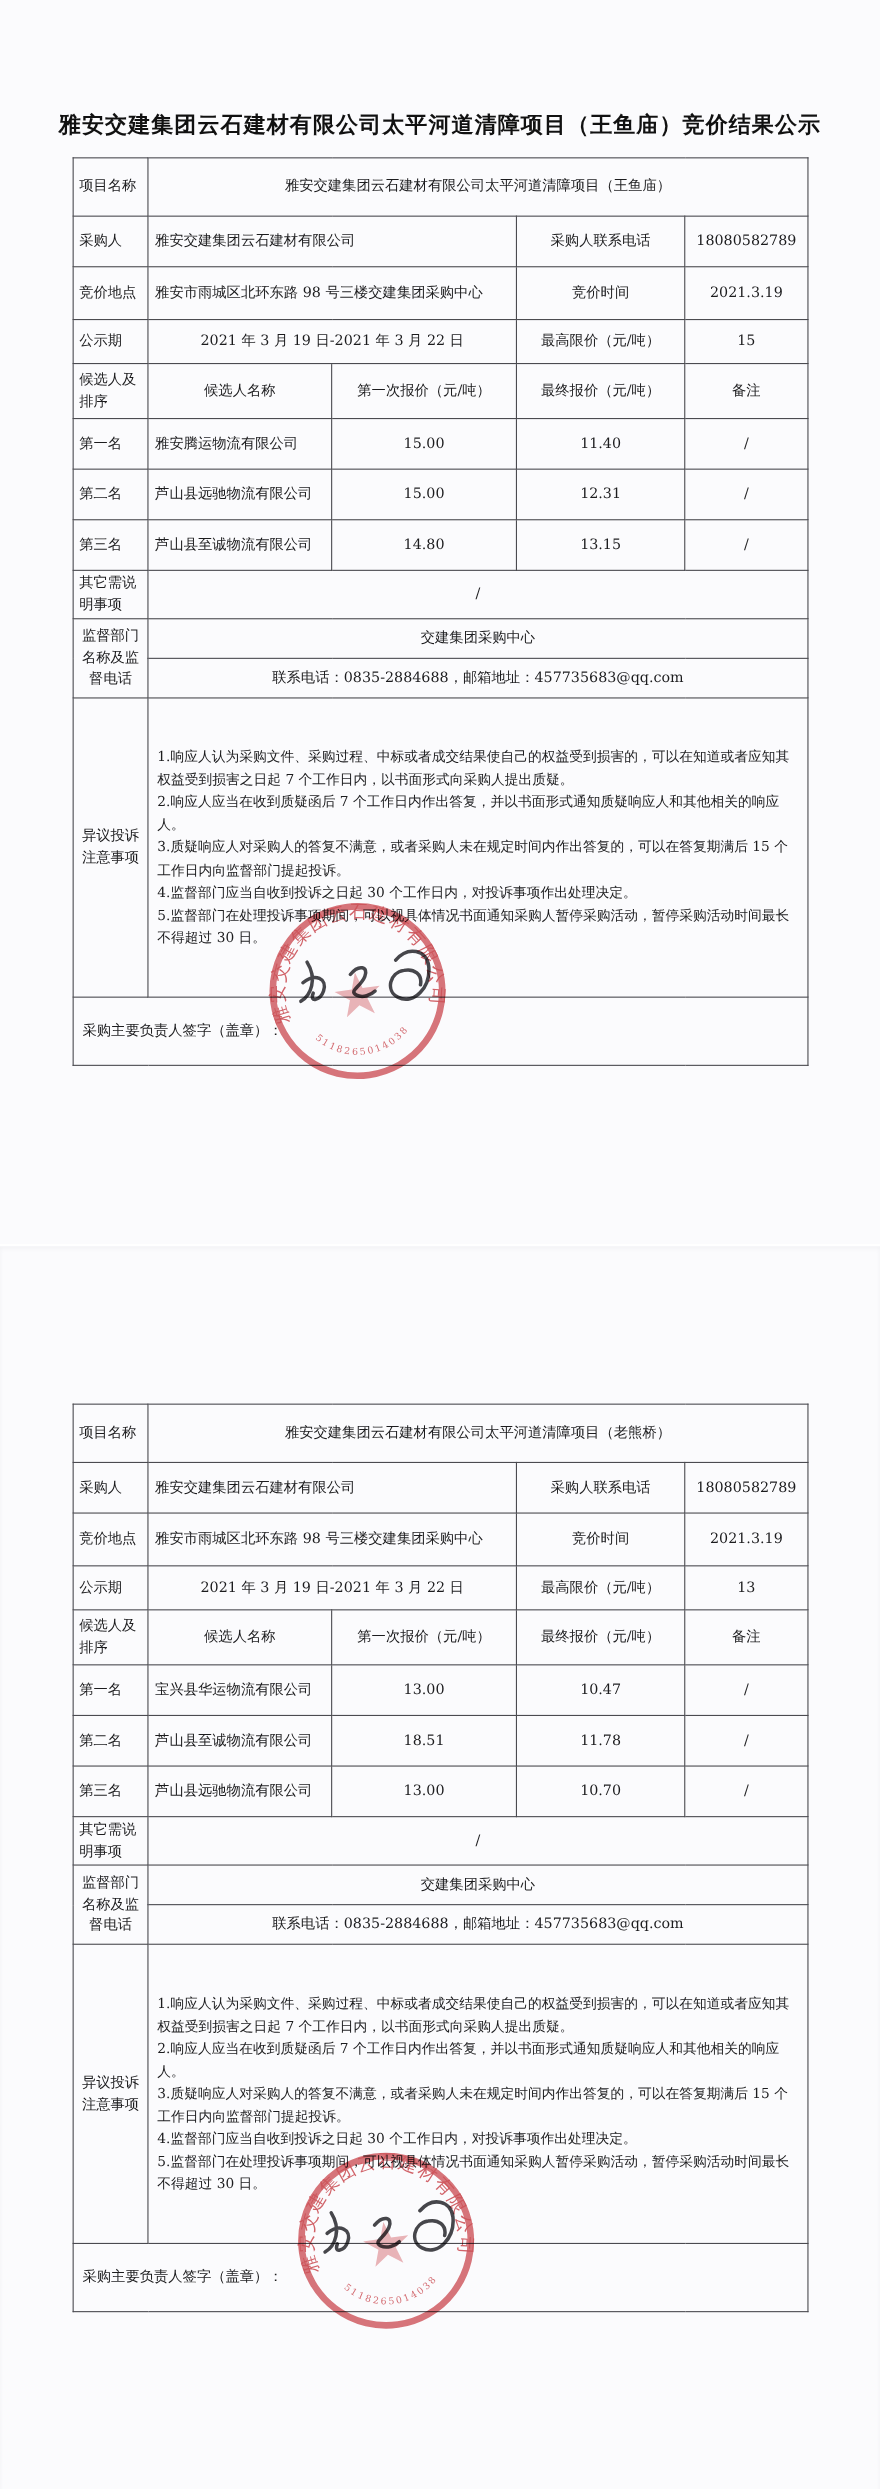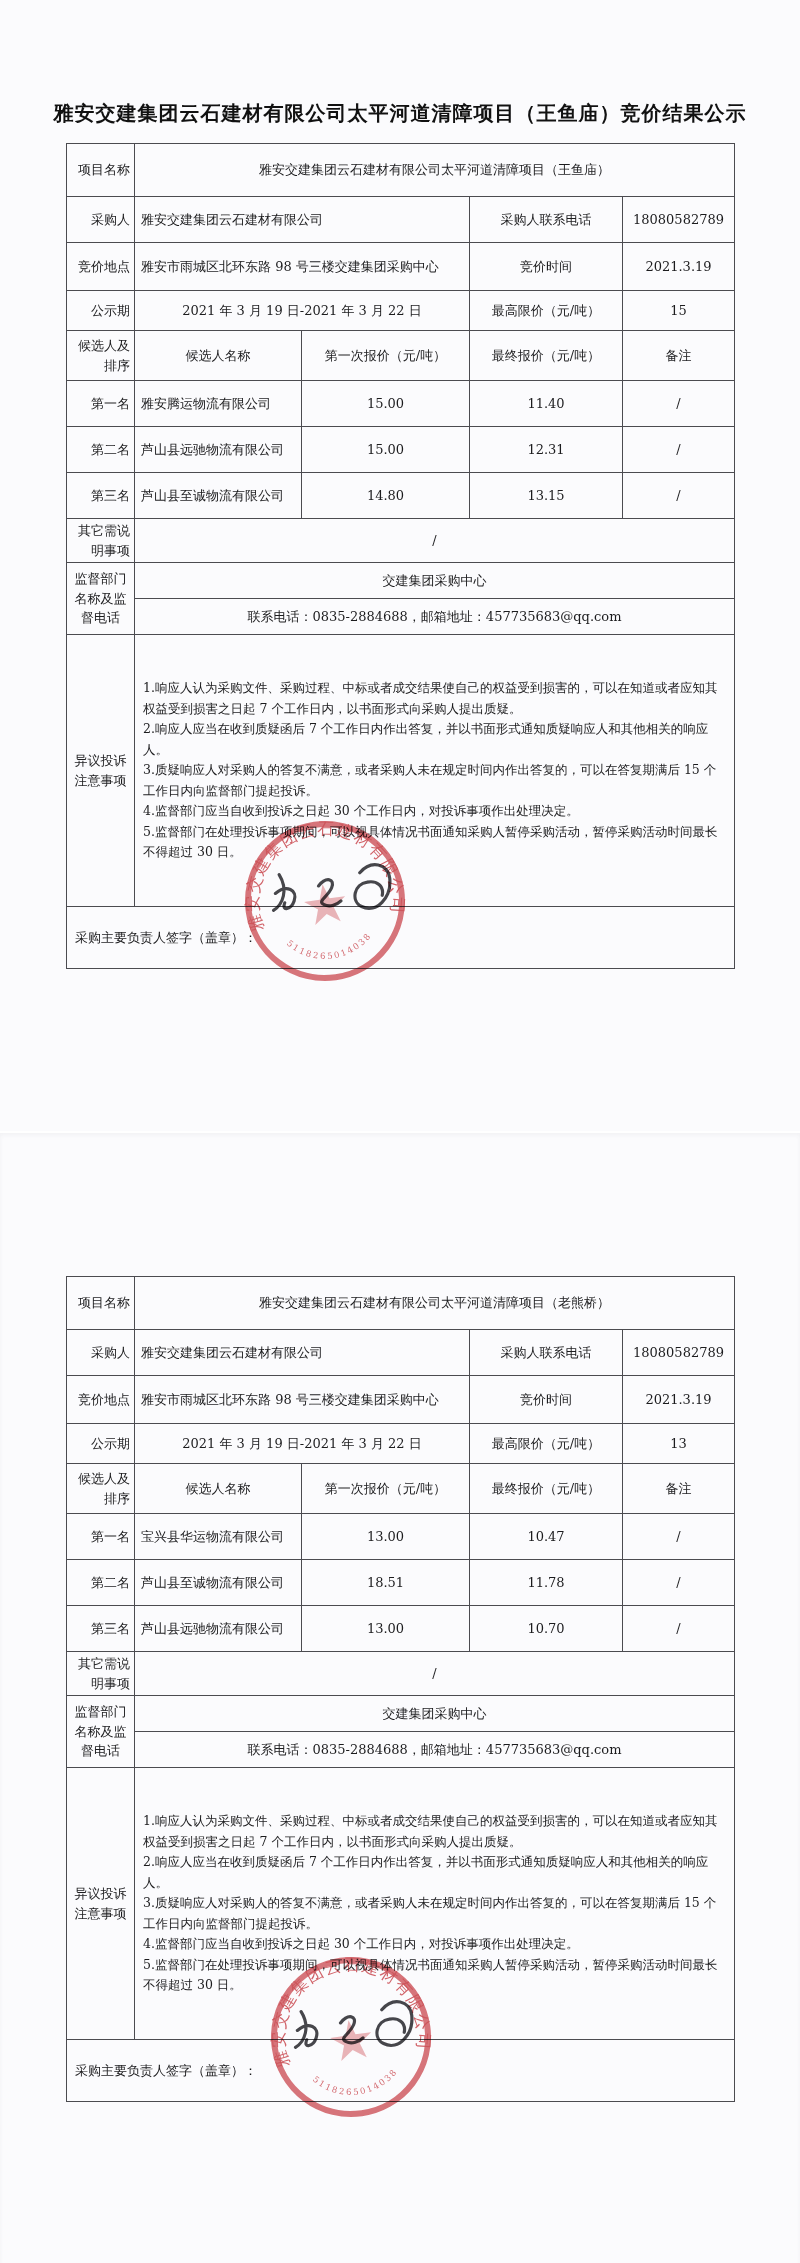--- a/index.html
+++ b/index.html
@@ -52,21 +52,21 @@
   .hr1{height:53px;}
   .hr2{height:46px;}
   .hr3{height:48px;}
   .hr4{height:40px;}
   .hr5{height:50px;}
   .hrc{height:46px;}
   .hr9{height:44px;padding-left:35px;}
   .hrs{height:36px;}
   .hro{height:272px;}
   .hrg{height:62px;}
-  td.lbl{text-align:right;padding-left:5px;}
+  td.lbl{text-align:left;padding-left:5px;}
   td.lblc{text-align:center;padding:2px 3px;}
   td.left{text-align:left;padding-left:6px;}
   td.obj{
     text-align:left;
     padding:10px 6px 10px 8px;
     font-size:12.5px;
   }
   .obj .oi{line-height:20.5px;}
   td.sig-cell{text-align:left;padding-left:8px;}
   .stamp{

